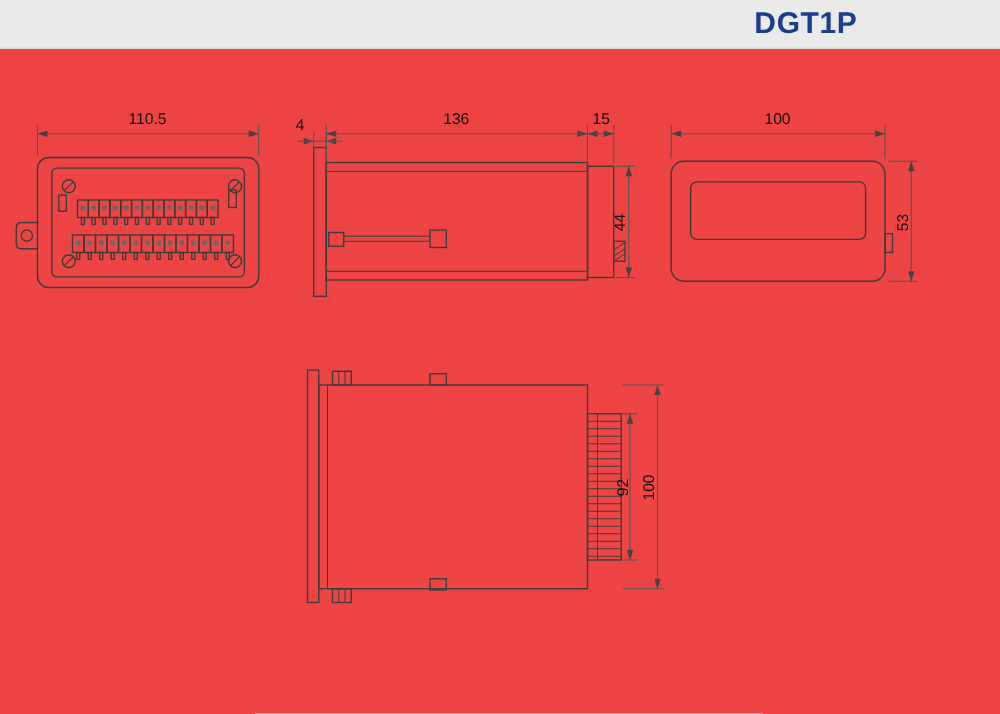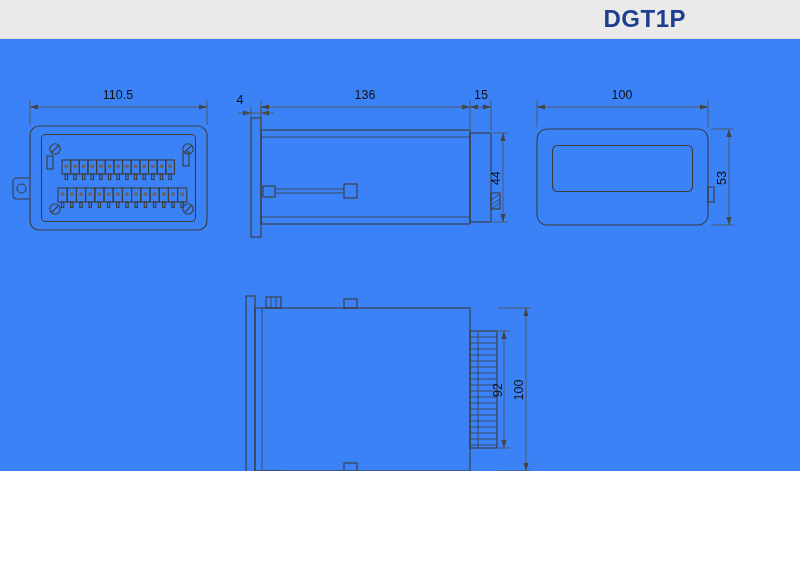--- a/index.html
+++ b/index.html
@@ -1,16 +1,16 @@
 <!DOCTYPE html>
 <html><head>
 <meta charset="utf-8">
 <style>
   html,body{margin:0;padding:0;background:#fff;}
-  .page{position:relative;width:800px;height:471px;background:#3b82f6;overflow:hidden;
+  .page{position:relative;width:800px;height:571px;background:#ef4444;overflow:hidden;
         font-family:"Liberation Sans",sans-serif;}
   .header{position:absolute;left:0;top:0;width:800px;height:38px;background:#eaeaea;
           border-bottom:1px solid #dcdcdc;}
   .title{position:absolute;top:5px;right:114px;font-size:24px;font-weight:bold;
          color:#1c3e8e;letter-spacing:.5px;}
   svg{position:absolute;left:0;top:0;}
   .draw rect,.draw line,.draw path,.draw circle{fill:none;stroke:#3c3c3c;stroke-width:1.1;}
   .draw .filled{fill:#666;stroke:none;}
   .draw .thin{stroke-width:0.8;}
   #dims line{stroke:#555;stroke-width:0.9;fill:none;}

